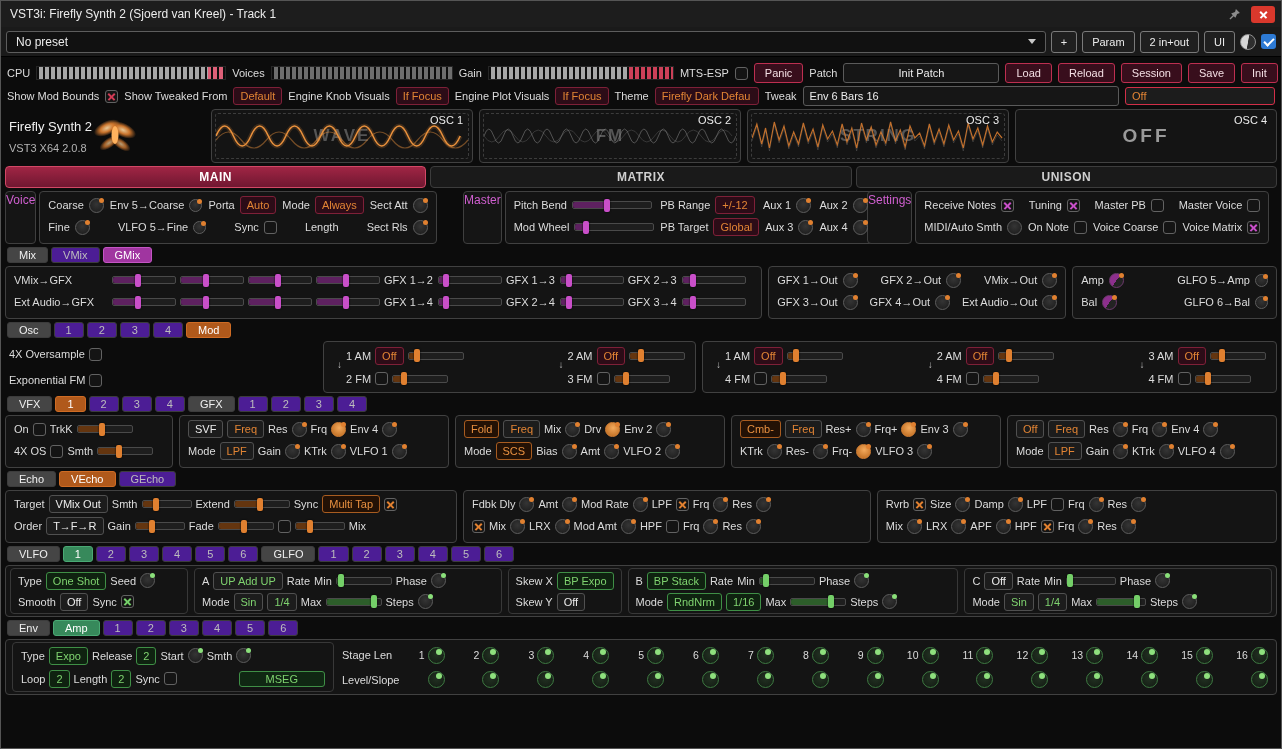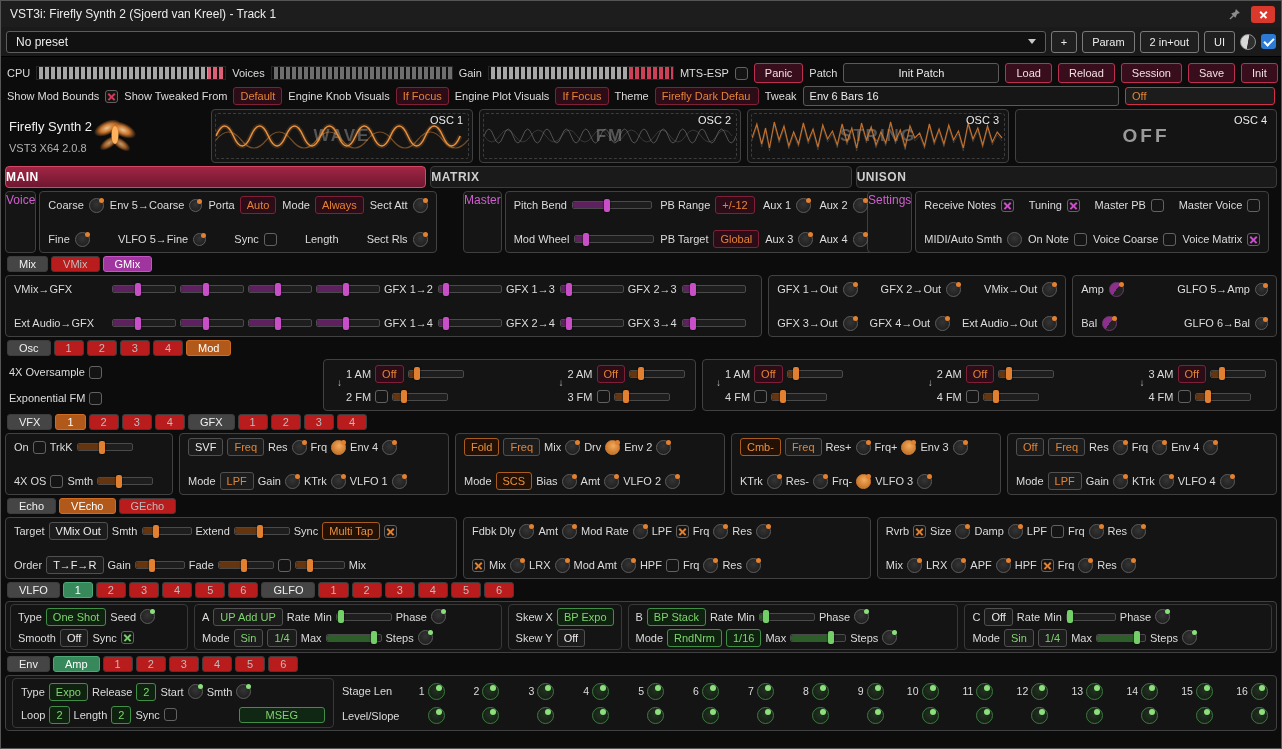--- a/index.html
+++ b/index.html
@@ -20,21 +20,21 @@
 .circle-ico{width:16px;height:16px;border-radius:50%;border:1px solid #909090;background:linear-gradient(100deg,#d8d8d8 48%,#2e2e2e 52%);flex:none}
 .hostcb{width:15px;height:15px;background:#2d7ad4;border-radius:3px;position:relative;flex:none}
 .hostcb::after{content:"";position:absolute;left:3px;top:3.5px;width:8px;height:4px;border-left:2px solid #fff;border-bottom:2px solid #fff;transform:rotate(-45deg)}
 .main{flex:1;display:flex;flex-direction:column;gap:3px;padding:4px;background:#0c0c0c}
 .row{display:flex;align-items:center;gap:6px}
 .crow{display:flex;align-items:center;gap:6px;height:22px}
 .crow.sb{justify-content:space-between}
 .crow.g4{gap:4px}
 .lbl{font-size:11px;white-space:nowrap;color:#dcdcdc}
 .panel{border:1px solid #414141;border-radius:4px;background:#141414}
-.p2{height:62px;display:flex;flex-direction:column;justify-content:space-between;padding:2px 8px}
+.p2{height:53px;display:flex;flex-direction:column;justify-content:flex-start;padding:2px 8px}
 .meter{height:14px;border:1px solid #262626;flex:none;background:
  repeating-linear-gradient(90deg,#0c0c0c 0 2px,transparent 2px 6px),
  linear-gradient(90deg,var(--m1) var(--pct,100%),var(--m2) var(--pct,100%))}
 .meter.cpu{--m1:#a6a6a6;--m2:#de6078;--pct:91%;width:190px}
 .meter.voices{--m1:#6e6e6e;--m2:#6e6e6e;width:182px}
 .meter.gain{--m1:#a6a6a6;--m2:#cc4058;--pct:76%;width:186px}
 .rbtn{font-size:11px;padding:3px 10px;background:#380e1c;border:1px solid #bd2f50;border-radius:3px;color:#f3dee3;flex:none;white-space:nowrap}
 .inp{height:20px;background:#161616;border:1px solid #5a5a5a;border-radius:3px;color:#ececec;font-size:11px;padding:0 6px;font-family:"Liberation Sans",sans-serif}
 .cmb{font-size:11px;line-height:16px;padding:0 6px;border-radius:3px;background:#1c1c1c;border:1px solid #505050;color:#ececec;white-space:nowrap;flex:none}
 .cmb.mar{background:#2c0c17;border-color:#7e2038;color:#e28434}
@@ -56,27 +56,27 @@
 .sl::after{content:"";position:absolute;left:calc(var(--fill,30%) - 3px);top:-3.5px;width:6px;height:13px;background:var(--acc,#e08030);border-radius:2px;box-shadow:0 0 2px #000}
 .sl.w50{width:50px}.sl.w56{width:56px}.sl.w64{width:64px}.sl.w80{width:80px}
 .cb{width:13px;height:13px;background:#141414;border:1px solid #626262;border-radius:3px;position:relative;flex:none}
 .cb.on::before,.cb.on::after{content:"";position:absolute;left:1px;top:5px;width:9px;height:1.8px;background:var(--acc,#e08030)}
 .cb.on::before{transform:rotate(45deg)}.cb.on::after{transform:rotate(-45deg)}
 .cb.red{--acc:#d23b55}
 .acc-or{--acc:#e08030;--fillbg:#64350f;--dot:#e08030}
 .acc-pu{--acc:#c94fc9;--fillbg:#5e2160}
 .acc-gr{--acc:#74cf68;--fillbg:#2d5e2a;--dot:#8adf7a}
 .tabs{display:flex;gap:3px;padding-left:2px;align-items:flex-end}
-.tab{font-size:11px;padding:1px 11px;background:#b91c1c;border:1px solid #3c3c3c;border-radius:3px;color:#bdbdbd;flex:none}
+.tab{font-size:11px;padding:1px 11px;background:#4c1d95;border:1px solid #3c3c3c;border-radius:3px;color:#bdbdbd;flex:none}
 .tab.hdr{background:#454545;color:#f0f0f0}
 .tab.selp{background:#a035a0;border-color:#c455c4;color:#fff}
 .tab.selo{background:#b0591b;border-color:#cf6c24;color:#fff}
 .tab.selg{background:#37895b;border-color:#4aa974;color:#fff}
 .mtabs{display:flex;gap:4px}
-.mtab{flex:1;font-size:12px;font-weight:700;letter-spacing:.5px;padding:3px 0;background:#1a1a1a;border:1px solid #3c3c3c;border-radius:4px;color:#cfcfcf}
+.mtab{flex:1;text-align:center;font-size:12px;font-weight:700;letter-spacing:.5px;padding:3px 0;background:#1a1a1a;border:1px solid #3c3c3c;border-radius:4px;color:#cfcfcf}
 .mtab.sel{background:linear-gradient(#a02544,#701731);border-color:#d24866;color:#fff}
 .sectrow{align-items:stretch}
 .seccol{display:flex;flex-direction:row;gap:3px}
 .sechdr{border:1px solid #3f3f3f;border-radius:4px;background:#151515;color:#cf5fcf;font-size:12px;text-align:center;padding:1px 0}
 .oscrow{align-items:stretch}
 .brand{width:200px;flex:none;display:flex;align-items:center;gap:2px;padding:2px 4px;position:relative}
 .brand-name{font-size:13px;color:#f0f0f0;white-space:nowrap}
 .brand-ver{font-size:11px;color:#b4b4b4;margin-top:8px}
 .firefly{flex:none;margin-left:-6px}
 .oscp{position:relative;flex:1;height:54px;padding:2px}

